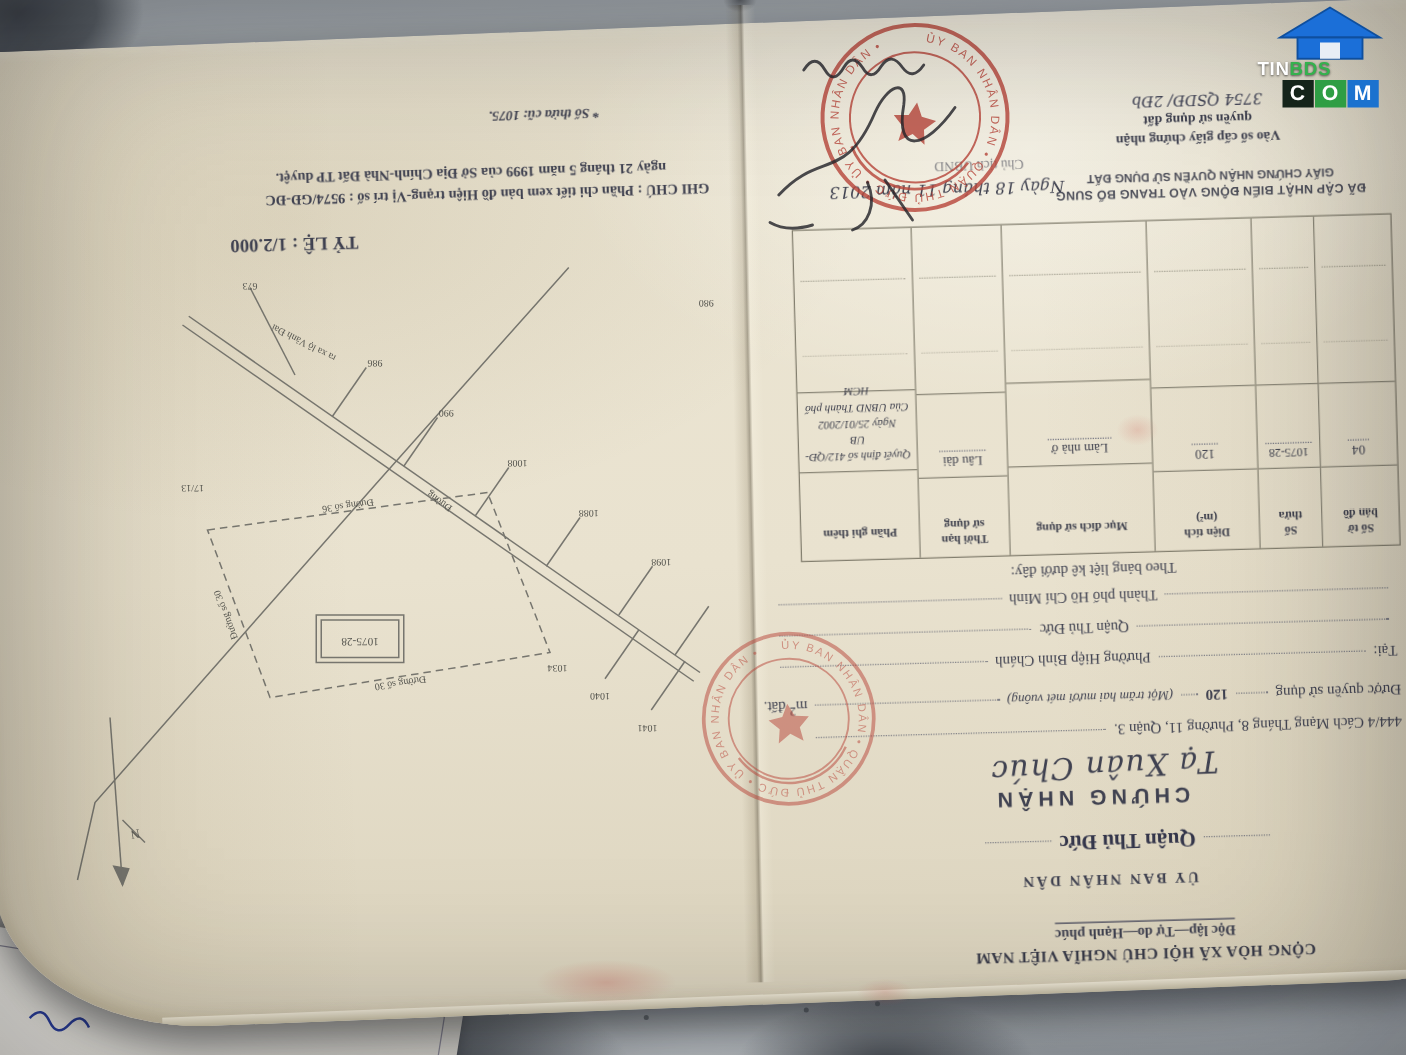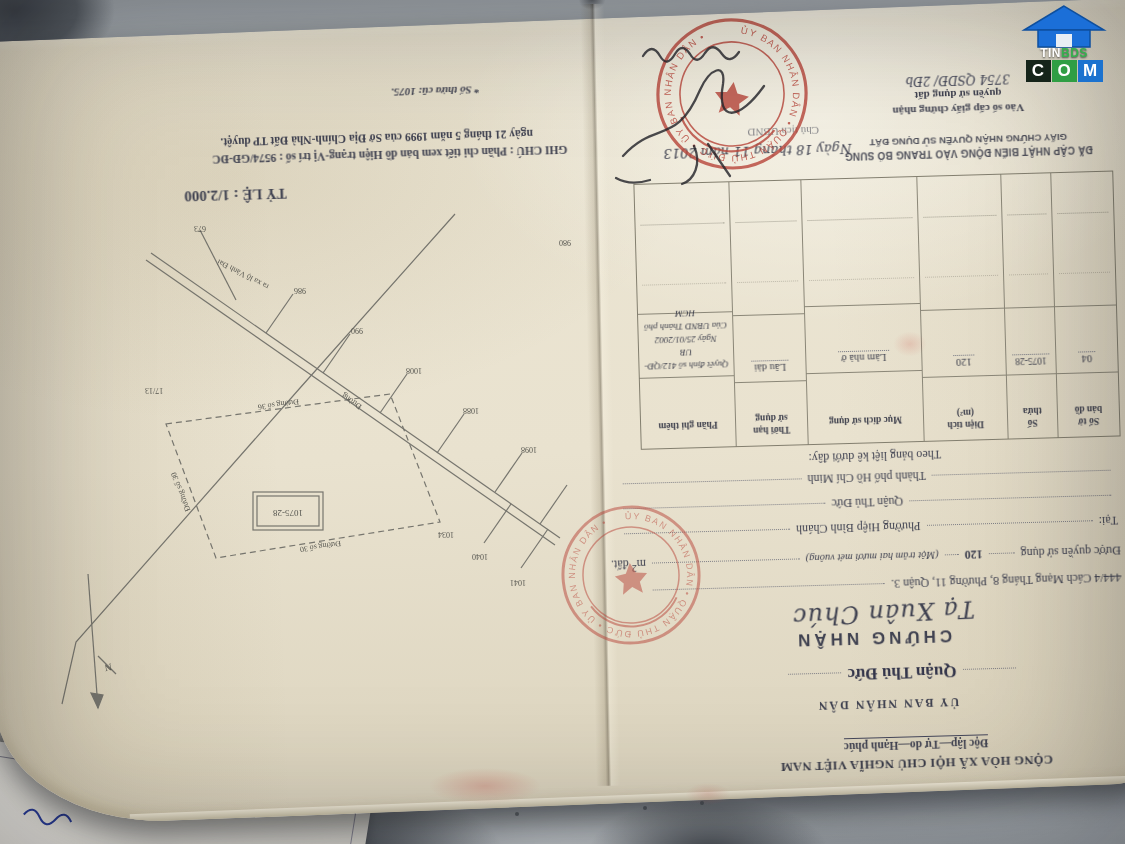--- a/index.html
+++ b/index.html
@@ -69,21 +69,21 @@
   .ctable .v .u{display:inline-block;border-bottom:1px dotted #70727f;padding:0 3px 1px;}
   .ctable .note{font-size:9px;font-style:italic;line-height:13px;padding-top:5px;}
   .ctable .e{flex:1;position:relative;}
   .ctable .e::after{content:"";position:absolute;left:5px;right:5px;bottom:40px;border-bottom:1.2px dotted #8d8a7c;opacity:.8;}
   .ctable .e::before{content:"";position:absolute;left:5px;right:5px;bottom:100px;border-bottom:1.2px dotted #8d8a7c;opacity:.5;}
   
   .stampsvg{z-index:7;}
   .inksvg{z-index:8;}
   
   .wm{left:1006px;top:4px;width:116px;z-index:11;font-family:"Liberation Sans",sans-serif;}
-  .wm .tinbds{margin-top:-8px;text-align:center;font-weight:bold;font-size:12px;letter-spacing:.5px;color:#fff;text-shadow:0 1px 2px rgba(0,0,0,.65);}
+  .wm .tinbds{margin-top:-8px;text-align:left;font-weight:bold;font-size:15px;letter-spacing:.5px;color:#fff;text-shadow:0 1px 2px rgba(0,0,0,.65);}
   .wm .bds{color:#35b14e;}
   .wm .com{display:flex;justify-content:center;gap:1px;margin-top:0;}
   .wm .tile{width:25px;height:22px;display:flex;align-items:center;justify-content:center;color:#fff;font-weight:bold;font-size:17px;}
   .wm .t1{background:#15241a;}
   .wm .t2{background:#2f9e44;}
   .wm .t3{background:#1b72cf;}
 </style>
 </head>
 <body>
 

